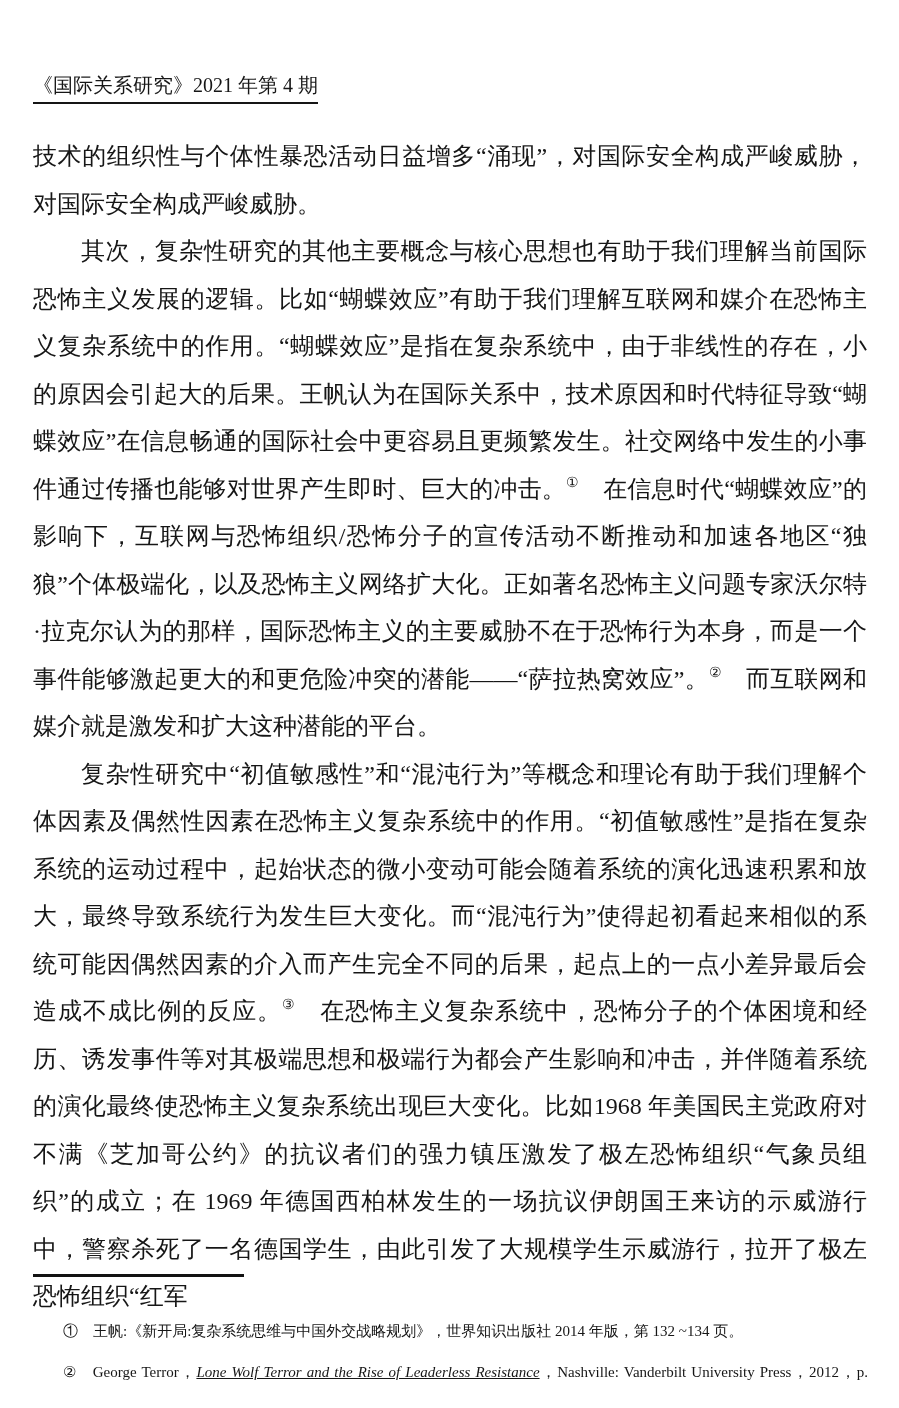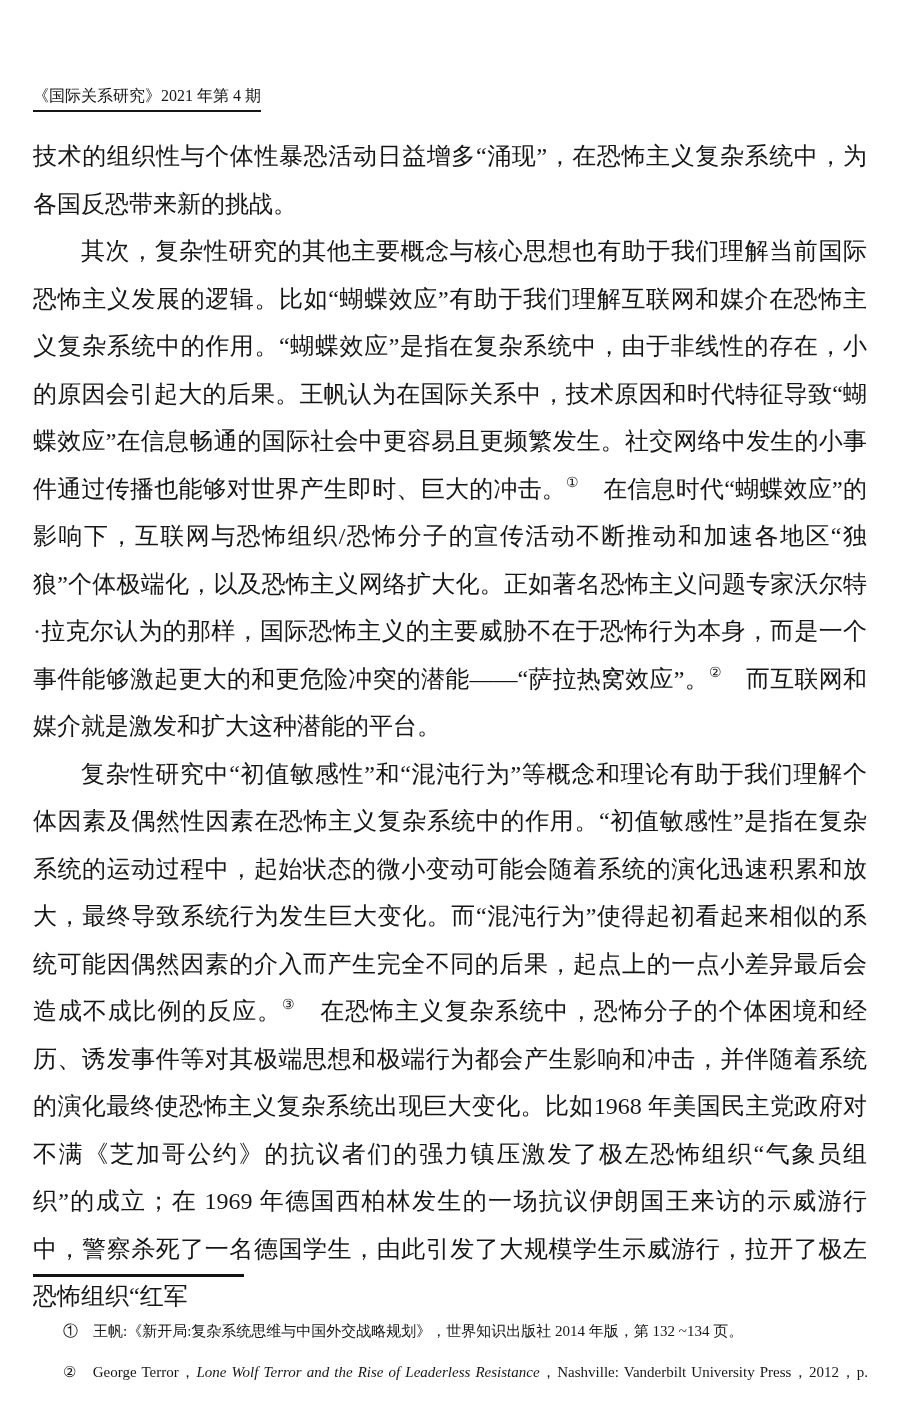--- a/index.html
+++ b/index.html
@@ -9,22 +9,22 @@
     height: 1408px;
     margin: 0 auto;
     background: #ffffff;
     overflow: hidden;
     font-family: "Liberation Serif", "DejaVu Serif", serif;
     color: #161616;
   }
   .header {
     position: absolute;
     left: 33px;
-    top: 86px;
-    font-size: 16px;
+    top: 72px;
+    font-size: 20px;
     white-space: nowrap;
   }
   .header .underlined {
     display: inline-block;
     border-bottom: 2px solid #151515;
     padding-bottom: 3px;
   }
   .body-block {
     position: absolute;
     left: 33px;
@@ -35,21 +35,21 @@
     text-align: justify;
     text-justify: inter-ideograph;
   }
   .para { margin: 0; padding: 0; }
   .para.indent { text-indent: 2em; }
   .sup {
     font-size: 14px;
     vertical-align: 10px;
     line-height: 0;
   }
-  .italic { font-style: italic; }
+  .italic { font-style: italic; text-decoration: underline; }
   .footnote-sep {
     position: absolute;
     left: 33px;
     top: 1274px;
     width: 211px;
     height: 3px;
     background: #121212;
   }
   .footnotes {
     position: absolute;
@@ -65,21 +65,21 @@
 </style>
 </head>
 <body>
 
 <div class="page">
   <div class="header">
     <span class="underlined">《国际关系研究》2021 年第 4 期</span>
   </div>
 
   <div class="body-block" id="article-body">
-      <p class="para"><span>技术的组织性与个体性暴恐活动日益增多“涌现”，在恐怖主义复杂系统中，为各国反恐带来新的挑战。</span></p>
+      <p class="para"><span>技术的组织性与个体性暴恐活动日益增多“涌现”，对国际安全构成严峻威胁，对国际安全构成严峻威胁。</span></p>
       <p class="para indent"><span>其次，复杂性研究的其他主要概念与核心思想也有助于我们理解当前国际恐怖主义发展的逻辑。比如“蝴蝶效应”有助于我们理解互联网和媒介在恐怖主义复杂系统中的作用。“蝴蝶效应”是指在复杂系统中，由于非线性的存在，小的原因会引起大的后果。王帆认为在国际关系中，技术原因和时代特征导致“蝴蝶效应”在信息畅通的国际社会中更容易且更频繁发生。社交网络中发生的小事件通过传播也能够对世界产生即时、巨大的冲击。</span><span class="sup">①</span><span> 在信息时代“蝴蝶效应”的影响下，互联网与恐怖组织/恐怖分子的宣传活动不断推动和加速各地区“独狼”个体极端化，以及恐怖主义网络扩大化。正如著名恐怖主义问题专家沃尔特·拉克尔认为的那样，国际恐怖主义的主要威胁不在于恐怖行为本身，而是一个事件能够激起更大的和更危险冲突的潜能——“萨拉热窝效应”。</span><span class="sup">②</span><span> 而互联网和媒介就是激发和扩大这种潜能的平台。</span></p>
       <p class="para indent"><span>复杂性研究中“初值敏感性”和“混沌行为”等概念和理论有助于我们理解个体因素及偶然性因素在恐怖主义复杂系统中的作用。“初值敏感性”是指在复杂系统的运动过程中，起始状态的微小变动可能会随着系统的演化迅速积累和放大，最终导致系统行为发生巨大变化。而“混沌行为”使得起初看起来相似的系统可能因偶然因素的介入而产生完全不同的后果，起点上的一点小差异最后会造成不成比例的反应。</span><span class="sup">③</span><span> 在恐怖主义复杂系统中，恐怖分子的个体困境和经历、诱发事件等对其极端思想和极端行为都会产生影响和冲击，并伴随着系统的演化最终使恐怖主义复杂系统出现巨大变化。比如1968 年美国民主党政府对不满《芝加哥公约》的抗议者们的强力镇压激发了极左恐怖组织“气象员组织”的成立；在 1969 年德国西柏林发生的一场抗议伊朗国王来访的示威游行中，警察杀死了一名德国学生，由此引发了大规模学生示威游行，拉开了极左恐怖组织“红军</span></p>
     </div>
 
   <div class="footnote-sep"></div>
 
   <div class="footnotes" id="footnotes">
       <p class="fn"><span>① 王帆:《新开局:复杂系统思维与中国外交战略规划》，世界知识出版社 2014 年版，第 132 ~134 页。</span></p>
       <p class="fn"><span>② George Terror，</span><span class="italic">Lone Wolf Terror and the Rise of Leaderless Resistance</span><span>，Nashville: Vanderbilt University Press，2012，p. 150.</span></p>
     </div>

